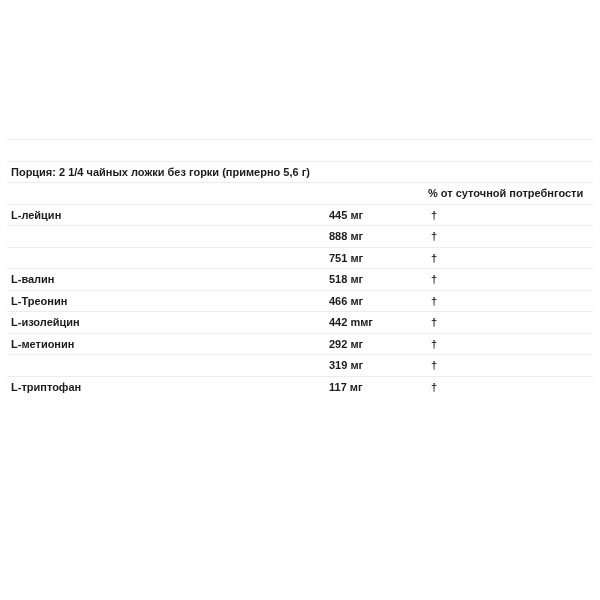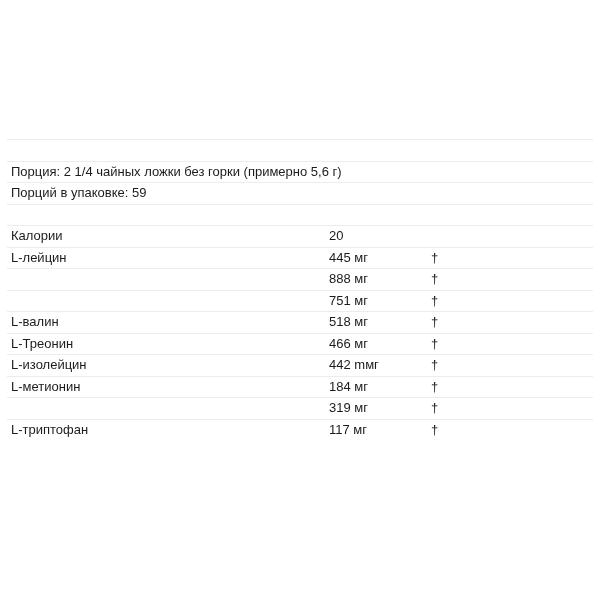--- a/index.html
+++ b/index.html
@@ -19,22 +19,22 @@
       position: absolute;
       left: 7px;
       top: 139px;
       width: 586px;
     }
     .row {
       position: relative;
       height: 21.5px;
       border-top: 1px solid #ececec;
       box-sizing: border-box;
-      font-size: 13px;
-      font-weight: normal;
+      font-size: 11px;
+      font-weight: bold;
       line-height: 20.5px;
       white-space: nowrap;
     }
     .row.last {
       border-bottom: 1px solid #ececec;
     }
     .cell {
       position: absolute;
       top: 0;
     }
@@ -45,30 +45,23 @@
   </style>
 </head>
 <body>
 
 <div class="facts">
   <div class="row"></div>
   <div class="row">
     <span class="cell c1">Порция: 2 1/4 чайных ложки без горки (примерно 5,6 г)</span>
   </div>
   <div class="row">
-    <span class="cell c1">Порций в упаковке: 59</span>
-  </div>
-  <div class="row">
+    <span class="cell c3">% от суточной потребнгости</span>
   </div>
 
-  <div class="row">
-    <span class="cell c1">Калории</span>
-    <span class="cell c2">20</span>
-    <span class="cell dagger"></span>
-  </div>
   <div class="row">
     <span class="cell c1">L-лейцин</span>
     <span class="cell c2">445 мг</span>
     <span class="cell dagger">†</span>
   </div>
   <div class="row">
     <span class="cell c2">888 мг</span>
     <span class="cell dagger">†</span>
   </div>
   <div class="row">
@@ -85,21 +78,21 @@
     <span class="cell c2">466 мг</span>
     <span class="cell dagger">†</span>
   </div>
   <div class="row">
     <span class="cell c1">L-изолейцин</span>
     <span class="cell c2">442 mмг</span>
     <span class="cell dagger">†</span>
   </div>
   <div class="row">
     <span class="cell c1">L-метионин</span>
-    <span class="cell c2">184 мг</span>
+    <span class="cell c2">292 мг</span>
     <span class="cell dagger">†</span>
   </div>
   <div class="row">
     <span class="cell c2">319 мг</span>
     <span class="cell dagger">†</span>
   </div>
   <div class="row">
     <span class="cell c1">L-триптофан</span>
     <span class="cell c2">117 мг</span>
     <span class="cell dagger">†</span>

